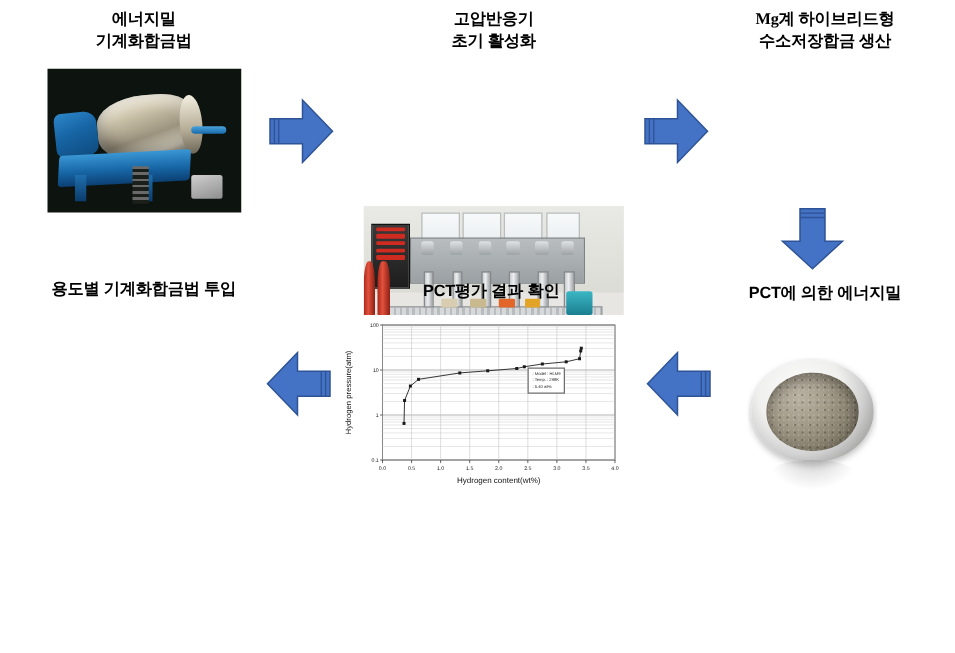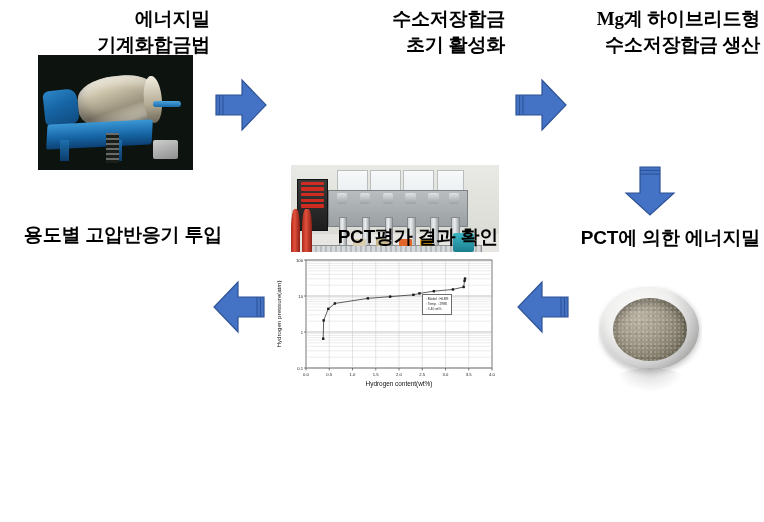--- a/index.html
+++ b/index.html
@@ -6,22 +6,22 @@
   html,body{margin:0;padding:0;}
   body{
     width:764px;height:522px;
     background:#ffffff;
     font-family:"Liberation Sans","DejaVu Sans",sans-serif;
     position:relative;
     overflow:hidden;
   }
   .stage{position:absolute;}
   .stage-title{
-    font-weight:bold;font-size:19px;color:#000;
-    text-align:right;line-height:1.35;
+    font-weight:bold;font-size:13px;color:#000;
+    text-align:center;line-height:1.35;
     letter-spacing:-0.2px;
     white-space:pre-line;
   }
 
   
   .arrow{position:absolute;}
   .arrow svg{display:block;}
 
   
   .photo{position:absolute;overflow:hidden;}
@@ -166,21 +166,21 @@
 
 <div class="arrow" style="left:212px;top:76px;">
   <svg width="58" height="58" viewBox="0 0 58 58">
     <path d="M4 19 L30 19 L30 4 L54 29 L30 54 L30 39 L4 39 Z" fill="#4472C4" stroke="#2E5396" stroke-width="1.2"></path>
     <path d="M7.5 19 L7.5 39" stroke="#2E5396" stroke-width="1.1" fill="none"></path>
     <path d="M11 19 L11 39" stroke="#2E5396" stroke-width="1.1" fill="none"></path>
   </svg>
 </div>
 
 <div class="stage" style="left:285px;top:6px;width:220px;">
-  <div class="stage-title">수소저장합금
+  <div class="stage-title">고압반응기
 초기 활성화</div>
 </div>
 
 <div class="photo lab1" style="left:291px;top:50px;width:208px;height:115px;">
   <div class="wall"></div>
   <div class="window" style="left:22%;width:14%;"></div>
   <div class="window" style="left:38%;width:14%;"></div>
   <div class="window" style="left:54%;width:14%;"></div>
   <div class="window" style="left:70%;width:12%;"></div>
   <div class="floor"></div>
@@ -363,14 +363,14 @@
 
 <div class="arrow" style="left:210px;top:278px;">
   <svg width="58" height="58" viewBox="0 0 58 58">
     <path d="M54 19 L28 19 L28 4 L4 29 L28 54 L28 39 L54 39 Z" fill="#4472C4" stroke="#2E5396" stroke-width="1.2"></path>
     <path d="M50.5 19 L50.5 39" stroke="#2E5396" stroke-width="1.1" fill="none"></path>
     <path d="M47 19 L47 39" stroke="#2E5396" stroke-width="1.1" fill="none"></path>
   </svg>
 </div>
 
 <div class="stage" style="left:8px;top:222px;width:214px;">
-  <div class="stage-title">용도별 고압반응기 투입</div>
+  <div class="stage-title">용도별 기계화합금법 투입</div>
 </div>
 
 </body></html>

